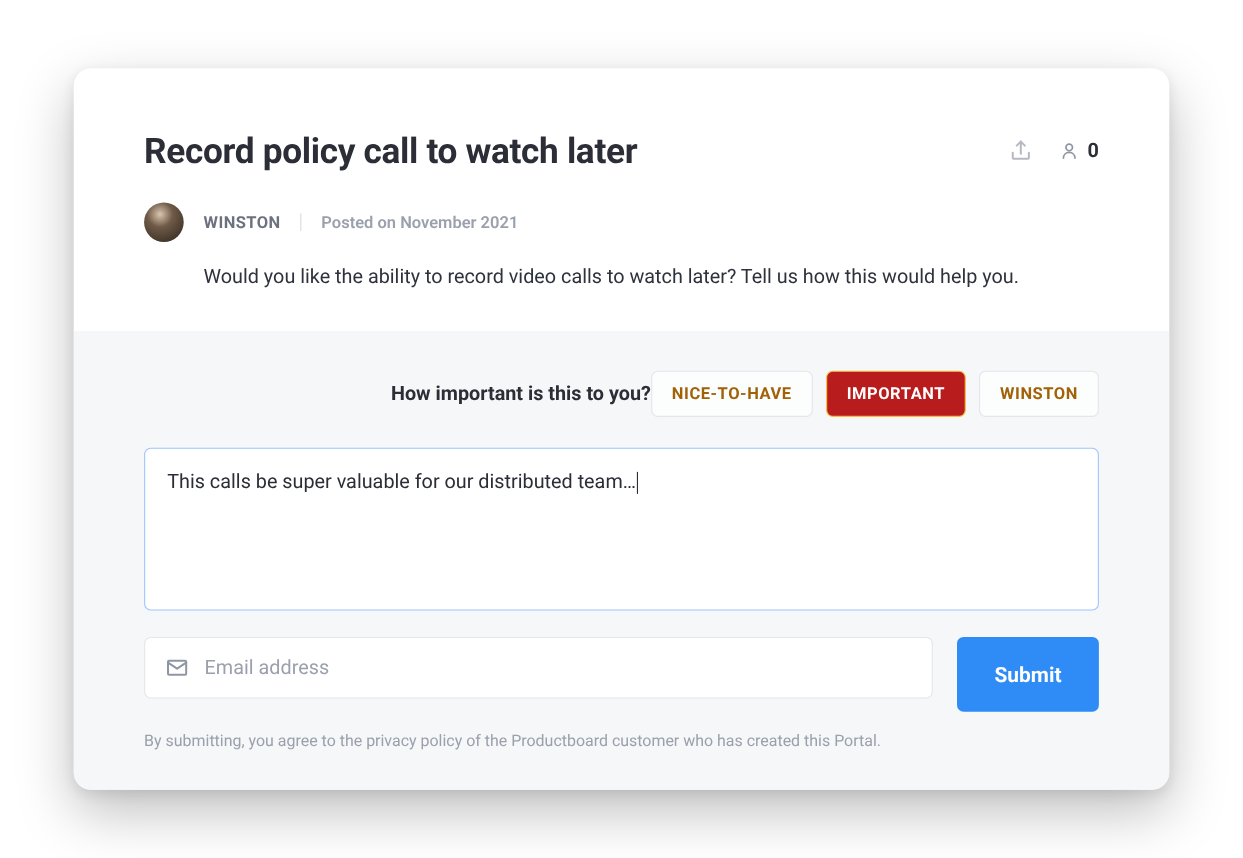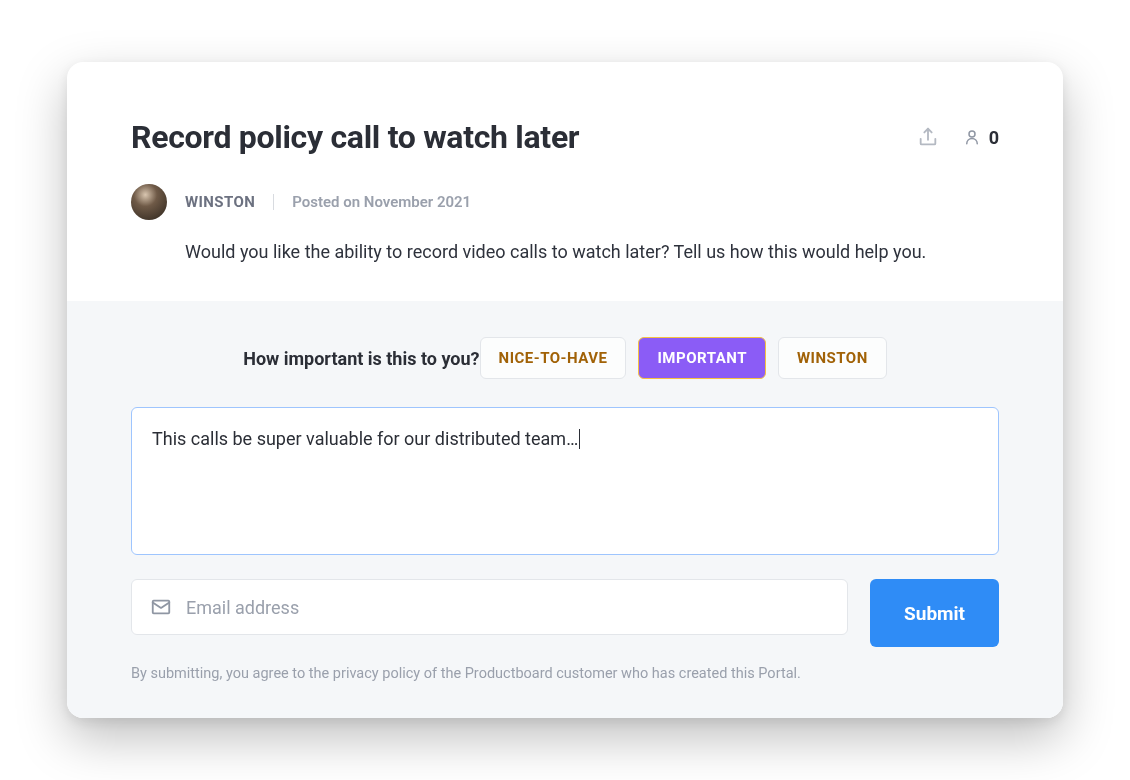--- a/index.html
+++ b/index.html
@@ -96,21 +96,21 @@
       line-height: 1.5;
       padding-left: 54px;
     }
     .form-area {
       background: #f5f7f9;
       padding: 36px 64px 36px 64px;
     }
     .importance-row {
       display: flex;
       align-items: center;
-      justify-content: center;
+      justify-content: flex-end;
       margin-bottom: 28px;
     }
     .importance-label {
       font-size: 18px;
       font-weight: 700;
       color: #2b2e36;
     }
     .importance-options {
       display: flex;
       gap: 12px;
@@ -121,21 +121,21 @@
       border: 1px solid #e3e6ea;
       background: #fcfdfd;
       font-size: 15px;
       font-weight: 700;
       letter-spacing: 0.5px;
       color: #a16207;
       cursor: pointer;
       user-select: none;
     }
     .chip.selected {
-      background: #8b5cf6;
+      background: #b91c1c;
       border-color: #f5c042;
       color: #ffffff;
     }
     .comment-box {
       width: 100%;
       min-height: 148px;
       background: #ffffff;
       border: 1.5px solid #9ec5fe;
       border-radius: 6px;
       padding: 18px 20px;

